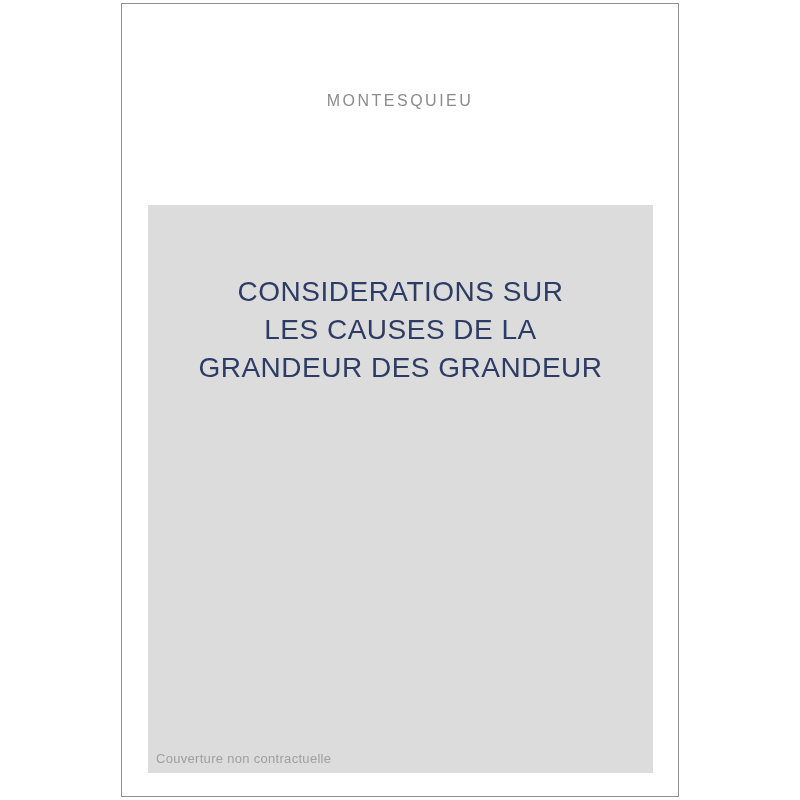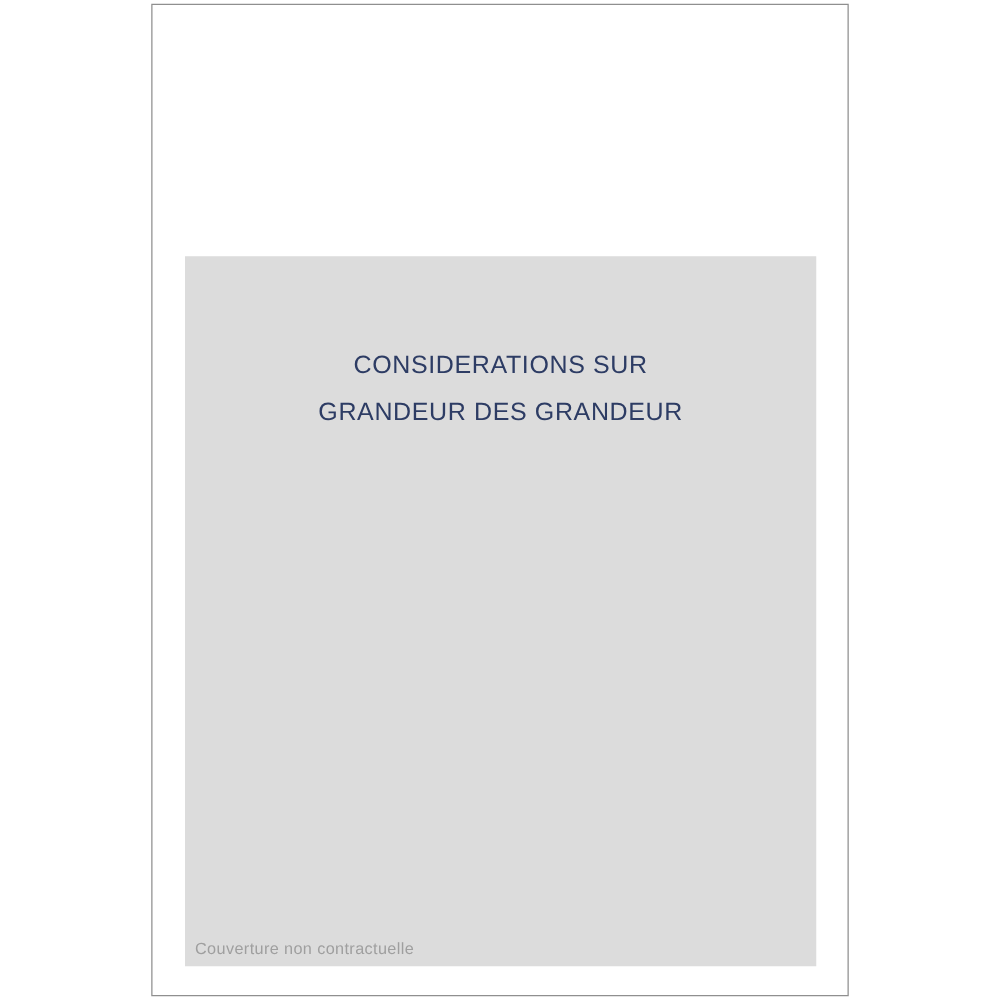--- a/index.html
+++ b/index.html
@@ -50,21 +50,21 @@
     background: #dcdcdc;
   }
 
   .book-title {
     position: absolute;
     top: 68px;
     left: 0;
     width: 100%;
     text-align: center;
     color: #2d3c64;
-    font-size: 20px;
+    font-size: 28px;
     font-weight: 300;
     line-height: 38px;
     letter-spacing: 0.5px;
   }
 
   .book-title .title-line { display: block; }
 
   .disclaimer {
     position: absolute;
     left: 8px;
@@ -75,25 +75,27 @@
     letter-spacing: 0.3px;
     text-align: right;
   }
 </style>
 </head>
 <body>
 
 <div class="canvas">
   <div class="book-cover">
 
+    <div class="author-name">MONTESQUIEU</div>
 
     <div class="title-panel">
 
       <div class="book-title">
         <span class="title-line">CONSIDERATIONS SUR</span>
+        <span class="title-line">LES CAUSES DE LA</span>
         <span class="title-line">GRANDEUR DES GRANDEUR</span>
       </div>
 
       <div class="disclaimer">Couverture non contractuelle</div>
 
     </div>
   </div>
 </div>
 
 </body></html>

